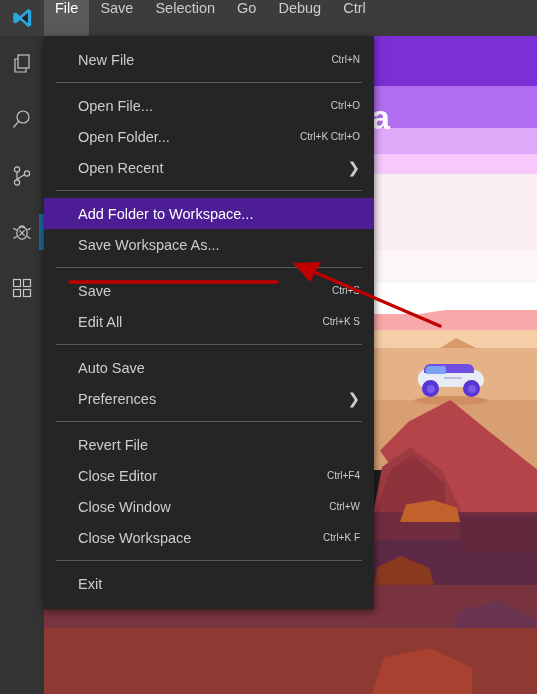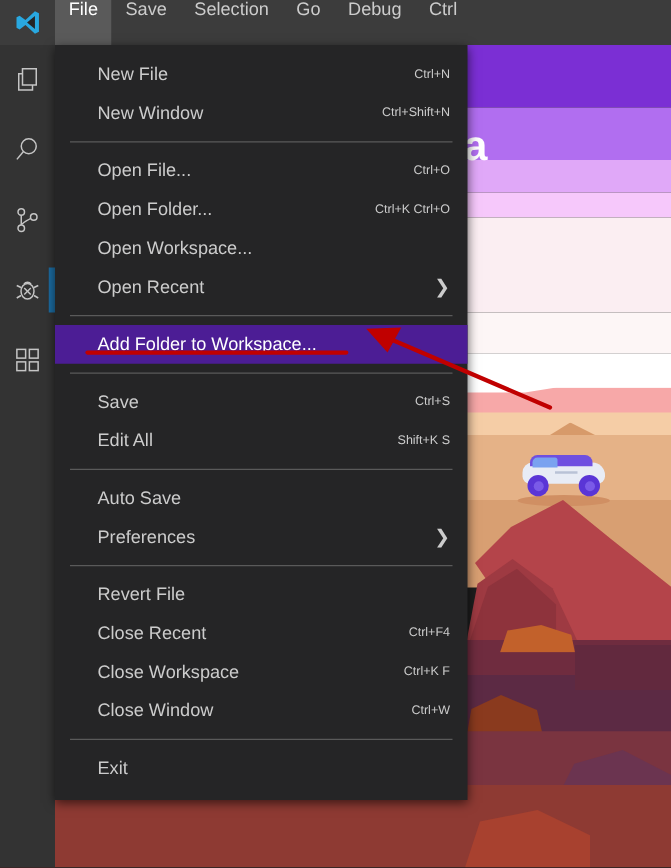--- a/index.html
+++ b/index.html
@@ -377,76 +377,72 @@
         <span>Ctrl</span>
       </div>
     </div>
 </div>
 
 <div id="file-menu">
     <div class="menu-row">
       <span class="menu-label">New File</span>
       <span class="menu-accel">Ctrl+N</span>
     </div>
-    <div class="menu-row">
-      <span class="menu-label">New Window</span>
-      <span class="menu-accel">Ctrl+Shift+N</span>
-    </div>
     <div class="menu-sep"></div>
     <div class="menu-row">
       <span class="menu-label">Open File...</span>
       <span class="menu-accel">Ctrl+O</span>
     </div>
     <div class="menu-row">
       <span class="menu-label">Open Folder...</span>
       <span class="menu-accel">Ctrl+K Ctrl+O</span>
     </div>
     <div class="menu-row">
-      <span class="menu-label">Open Workspace...</span>
-    </div>
-    <div class="menu-row">
       <span class="menu-label">Open Recent</span>
       <span class="menu-chevron">❯</span>
     </div>
     <div class="menu-sep"></div>
     <div class="menu-row highlight">
       <span class="menu-label">Add Folder to Workspace...</span>
     </div>
+    <div class="menu-row">
+      <span class="menu-label">Save Workspace As...</span>
+    </div>
     <div class="menu-sep"></div>
     <div class="menu-row">
       <span class="menu-label">Save</span>
       <span class="menu-accel">Ctrl+S</span>
     </div>
     <div class="menu-row">
       <span class="menu-label">Edit All</span>
-      <span class="menu-accel">Shift+K S</span>
+      <span class="menu-accel">Ctrl+K S</span>
     </div>
     <div class="menu-sep"></div>
     <div class="menu-row">
       <span class="menu-label">Auto Save</span>
     </div>
     <div class="menu-row">
       <span class="menu-label">Preferences</span>
       <span class="menu-chevron">❯</span>
     </div>
     <div class="menu-sep"></div>
     <div class="menu-row">
       <span class="menu-label">Revert File</span>
     </div>
     <div class="menu-row">
-      <span class="menu-label">Close Recent</span>
+      <span class="menu-label">Close Editor</span>
       <span class="menu-accel">Ctrl+F4</span>
+    </div>
+    <div class="menu-row">
+      <span class="menu-label">Close Window</span>
+      <span class="menu-accel">Ctrl+W</span>
     </div>
     <div class="menu-row">
       <span class="menu-label">Close Workspace</span>
       <span class="menu-accel">Ctrl+K F</span>
-    </div>
-    <div class="menu-row">
-      <span class="menu-label">Close Window</span>
-      <span class="menu-accel">Ctrl+W</span>
     </div>
     <div class="menu-sep"></div>
     <div class="menu-row">
       <span class="menu-label">Exit</span>
     </div>
   </div>
 
 <svg id="annotations">
   <line x1="70" y1="282" x2="277" y2="282" stroke="#c00000" stroke-width="3.4" stroke-linecap="round"></line>
   <line x1="440" y1="326" x2="300" y2="266" stroke="#c00000" stroke-width="3.4" stroke-linecap="round"></line>

